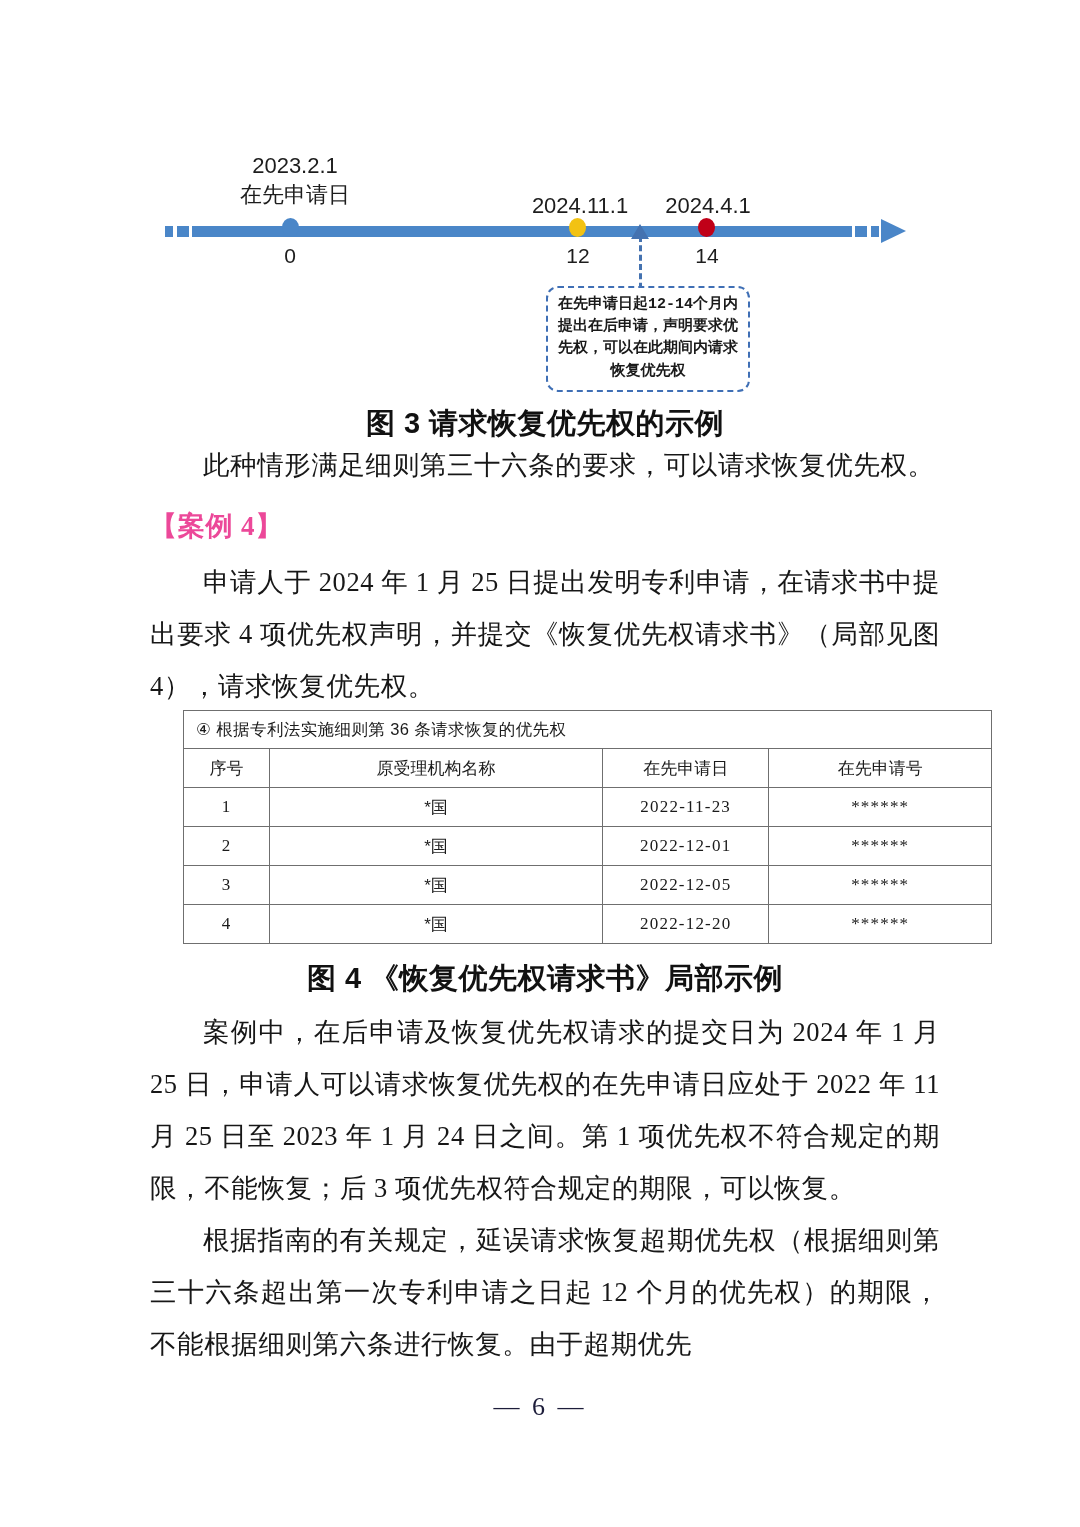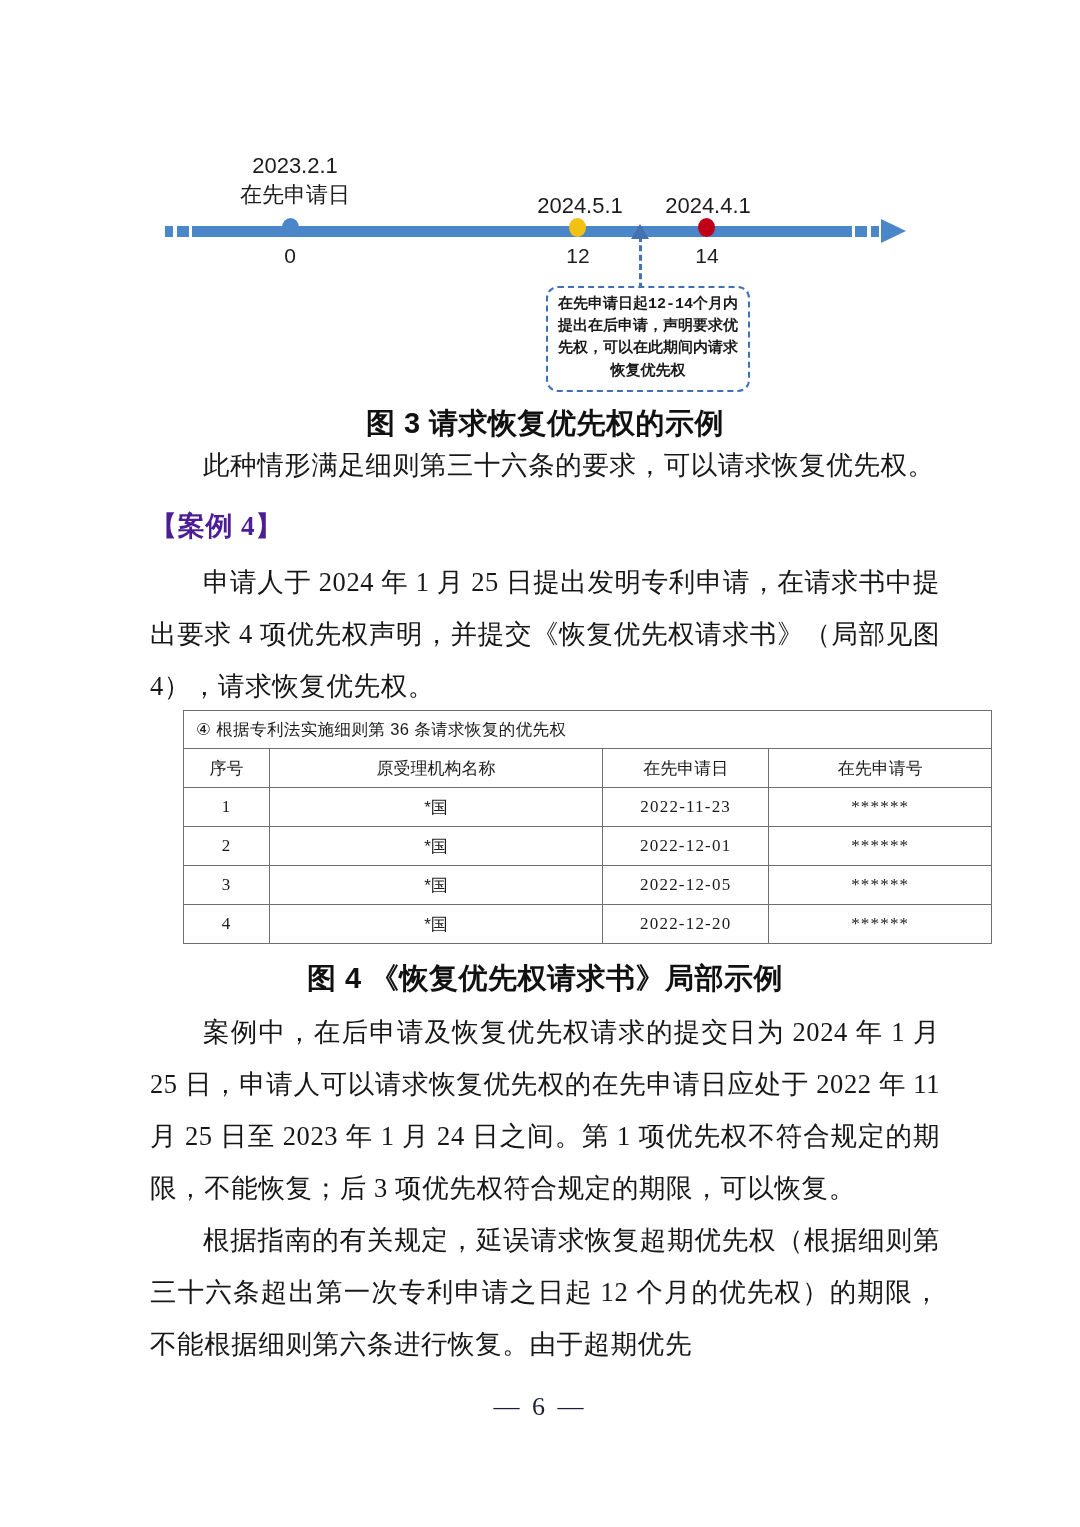--- a/index.html
+++ b/index.html
@@ -172,21 +172,21 @@
   .p1 { top: 439px; }
   .case-head {
     position: absolute;
     left: 150px;
     top: 508px;
     width: 790px;
     font-family: "Liberation Serif", "DejaVu Serif", serif;
     font-weight: bold;
     font-size: 27px;
     letter-spacing: 0.8px;
-    color: #4c1d95;
+    color: #ec4899;
   }
   .p2 { top: 556px; }
   .p3 { top: 1006px; }
   .p4 { top: 1214px; }
 
   
   .figure4 {
     position: absolute;
     left: 183px;
     top: 710px;
@@ -252,21 +252,21 @@
 <div class="page">
 
   <div class="figure3">
 
     <div class="tl-toplabel lbl-first">
       <div class="d">2023.2.1</div>
       <div class="n">在先申请日</div>
     </div>
 
     <div class="tl-toplabel lbl-m12">
-      <div class="d">2024.5.1</div>
+      <div class="d">2024.11.1</div>
     </div>
 
     <div class="tl-toplabel lbl-m14">
       <div class="d">2024.4.1</div>
     </div>
 
     <div class="tl-axis">
       <div class="tl-dashseg tl-d1"></div>
       <div class="tl-dashseg tl-d2"></div>
       <div class="tl-line"></div>

